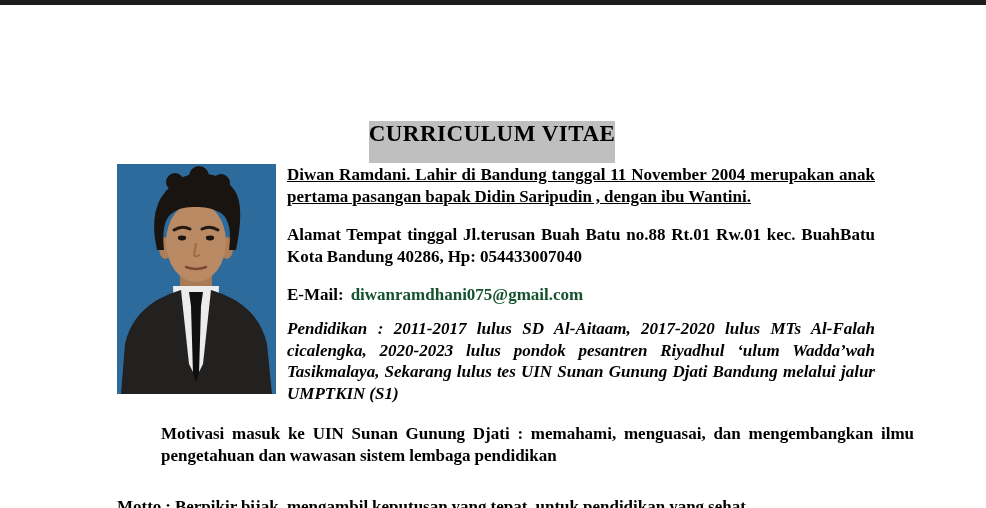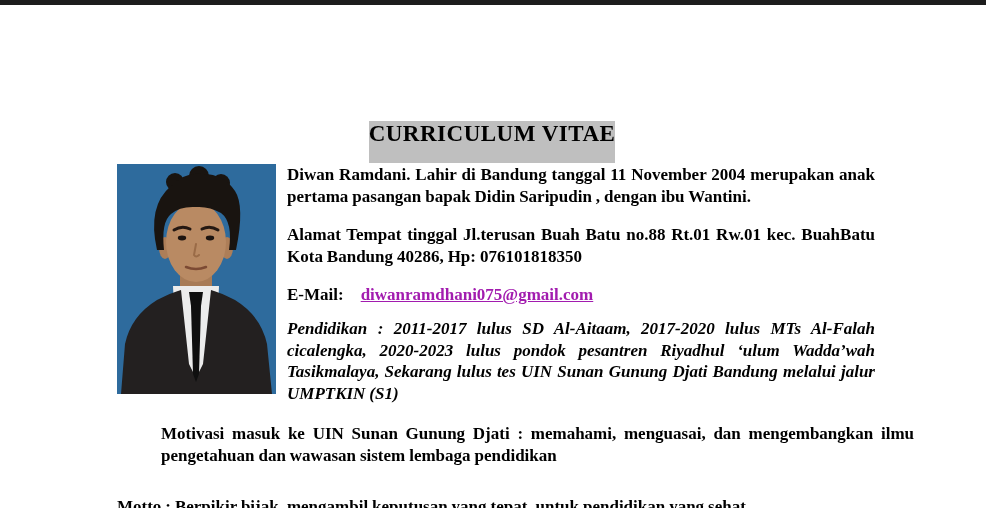--- a/index.html
+++ b/index.html
@@ -35,33 +35,32 @@
     overflow: hidden;
   }
   .para {
     position: absolute;
     margin: 0;
     font-size: 17px;
     line-height: 21.7px;
     font-weight: bold;
     word-spacing: -0.3px;
   }
-  .p-intro      { left: 287px; top: 164px; width: 588px; text-align: justify; }
+  .p-intro      { left: 287px; top: 164px; width: 588px; text-align: justify; text-decoration: underline; }
   .p-address    { left: 287px; top: 224px; width: 588px; text-align: justify; }
   .p-email      { left: 287px; top: 284px; width: 588px; }
   .p-education  { left: 287px; top: 318px; width: 588px; text-align: justify; font-style: italic; }
   .p-motivation { left: 117px; top: 423px; width: 753px; text-align: justify; margin-left: 44px; }
   .p-motto      { left: 117px; top: 496px; width: 753px; }
   .email-link {
-    color: #a21caf;
-    text-decoration: underline;
+    color: #14532d;
     cursor: pointer;
     margin-top: 48px;
   }
-  .email-label { margin-right: 17px; }
+  .email-label { margin-right: 7px; }
 </style>
 </head>
 <body>
 
 <div class="top-bar"></div>
 
 <div class="title-box">
   <span class="title-text">CURRICULUM VITAE</span>
 </div>
 
@@ -95,21 +94,21 @@
     <ellipse cx="93" cy="74" rx="4.2" ry="2.4" fill="#1d1410"></ellipse>
 
     <path d="M 79 80 L 77 91 Q 79 94 82 91" stroke="#9a6b47" stroke-width="2" fill="none" stroke-linecap="round"></path>
 
     <path d="M 69 103 Q 79 107 89 103" stroke="#7c4a33" stroke-width="2.5" fill="none" stroke-linecap="round"></path>
   </svg>
 </div>
 
 <p class="para p-intro">Diwan Ramdani. Lahir di Bandung tanggal 11 November 2004 merupakan anak pertama pasangan bapak Didin Saripudin , dengan ibu Wantini.</p>
 
-<p class="para p-address">Alamat Tempat tinggal Jl.terusan Buah Batu no.88 Rt.01 Rw.01 kec. BuahBatu Kota Bandung 40286, Hp: 076101818350</p>
+<p class="para p-address">Alamat Tempat tinggal Jl.terusan Buah Batu no.88 Rt.01 Rw.01 kec. BuahBatu Kota Bandung 40286, Hp: 054433007040</p>
 
 <p class="para p-email"><span class="email-label">E-Mail:</span><a class="email-link">diwanramdhani075@gmail.com</a></p>
 
 <p class="para p-education">Pendidikan : 2011-2017 lulus SD Al-Aitaam, 2017-2020 lulus MTs Al-Falah cicalengka, 2020-2023 lulus pondok pesantren Riyadhul ‘ulum Wadda’wah Tasikmalaya, Sekarang lulus tes UIN Sunan Gunung Djati Bandung  melalui jalur UMPTKIN (S1)</p>
 
 <p class="para p-motivation">Motivasi masuk ke UIN Sunan Gunung Djati : memahami, menguasai, dan mengembangkan ilmu pengetahuan dan wawasan sistem lembaga pendidikan</p>
 
 <p class="para p-motto">Motto : Berpikir bijak, mengambil keputusan yang tepat, untuk pendidikan yang sehat.</p>
 
 </body></html>

